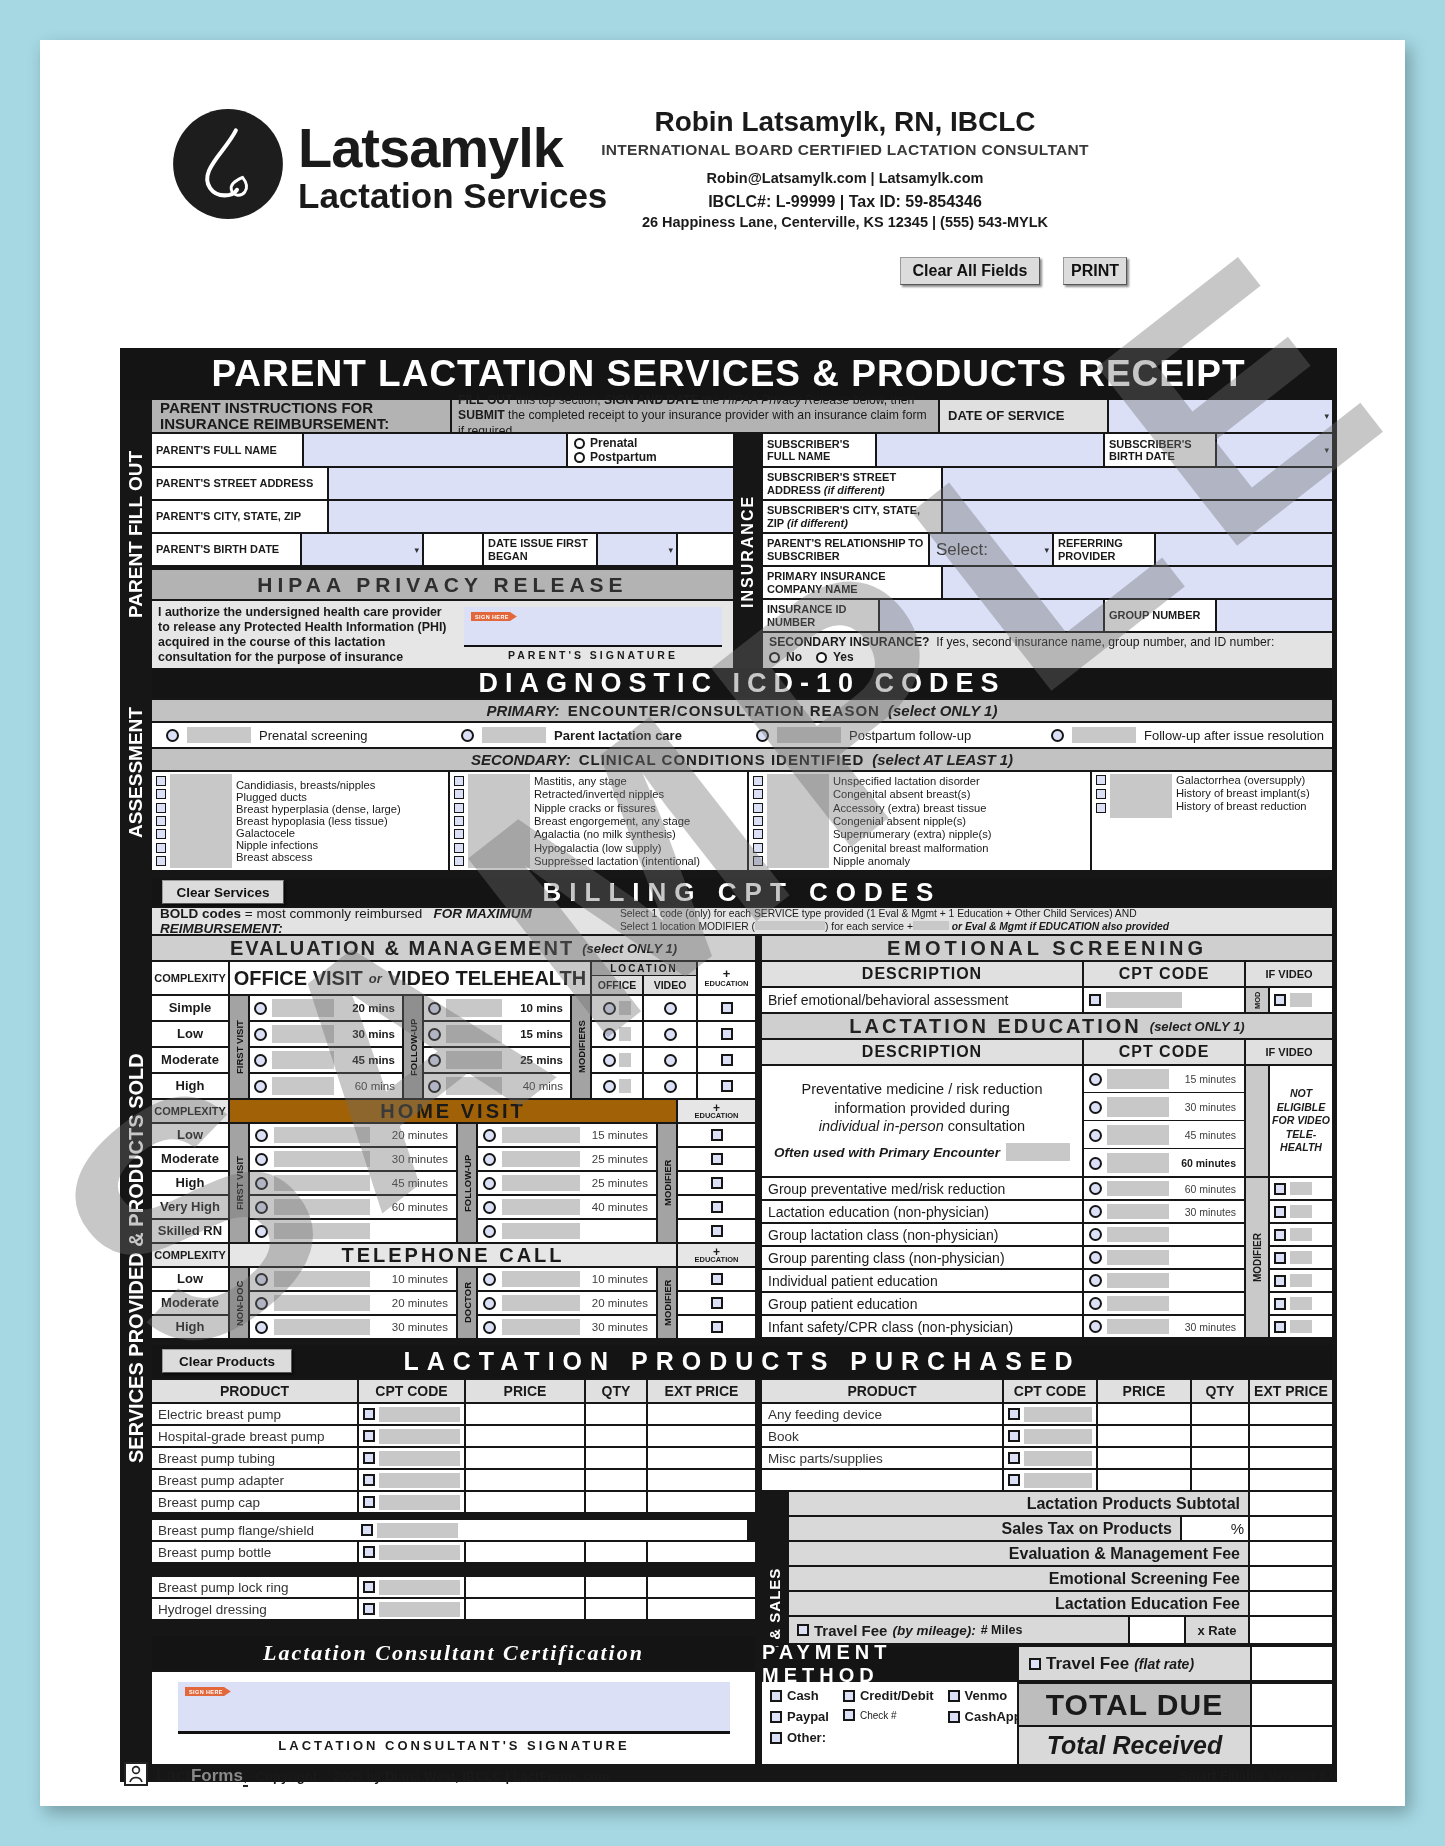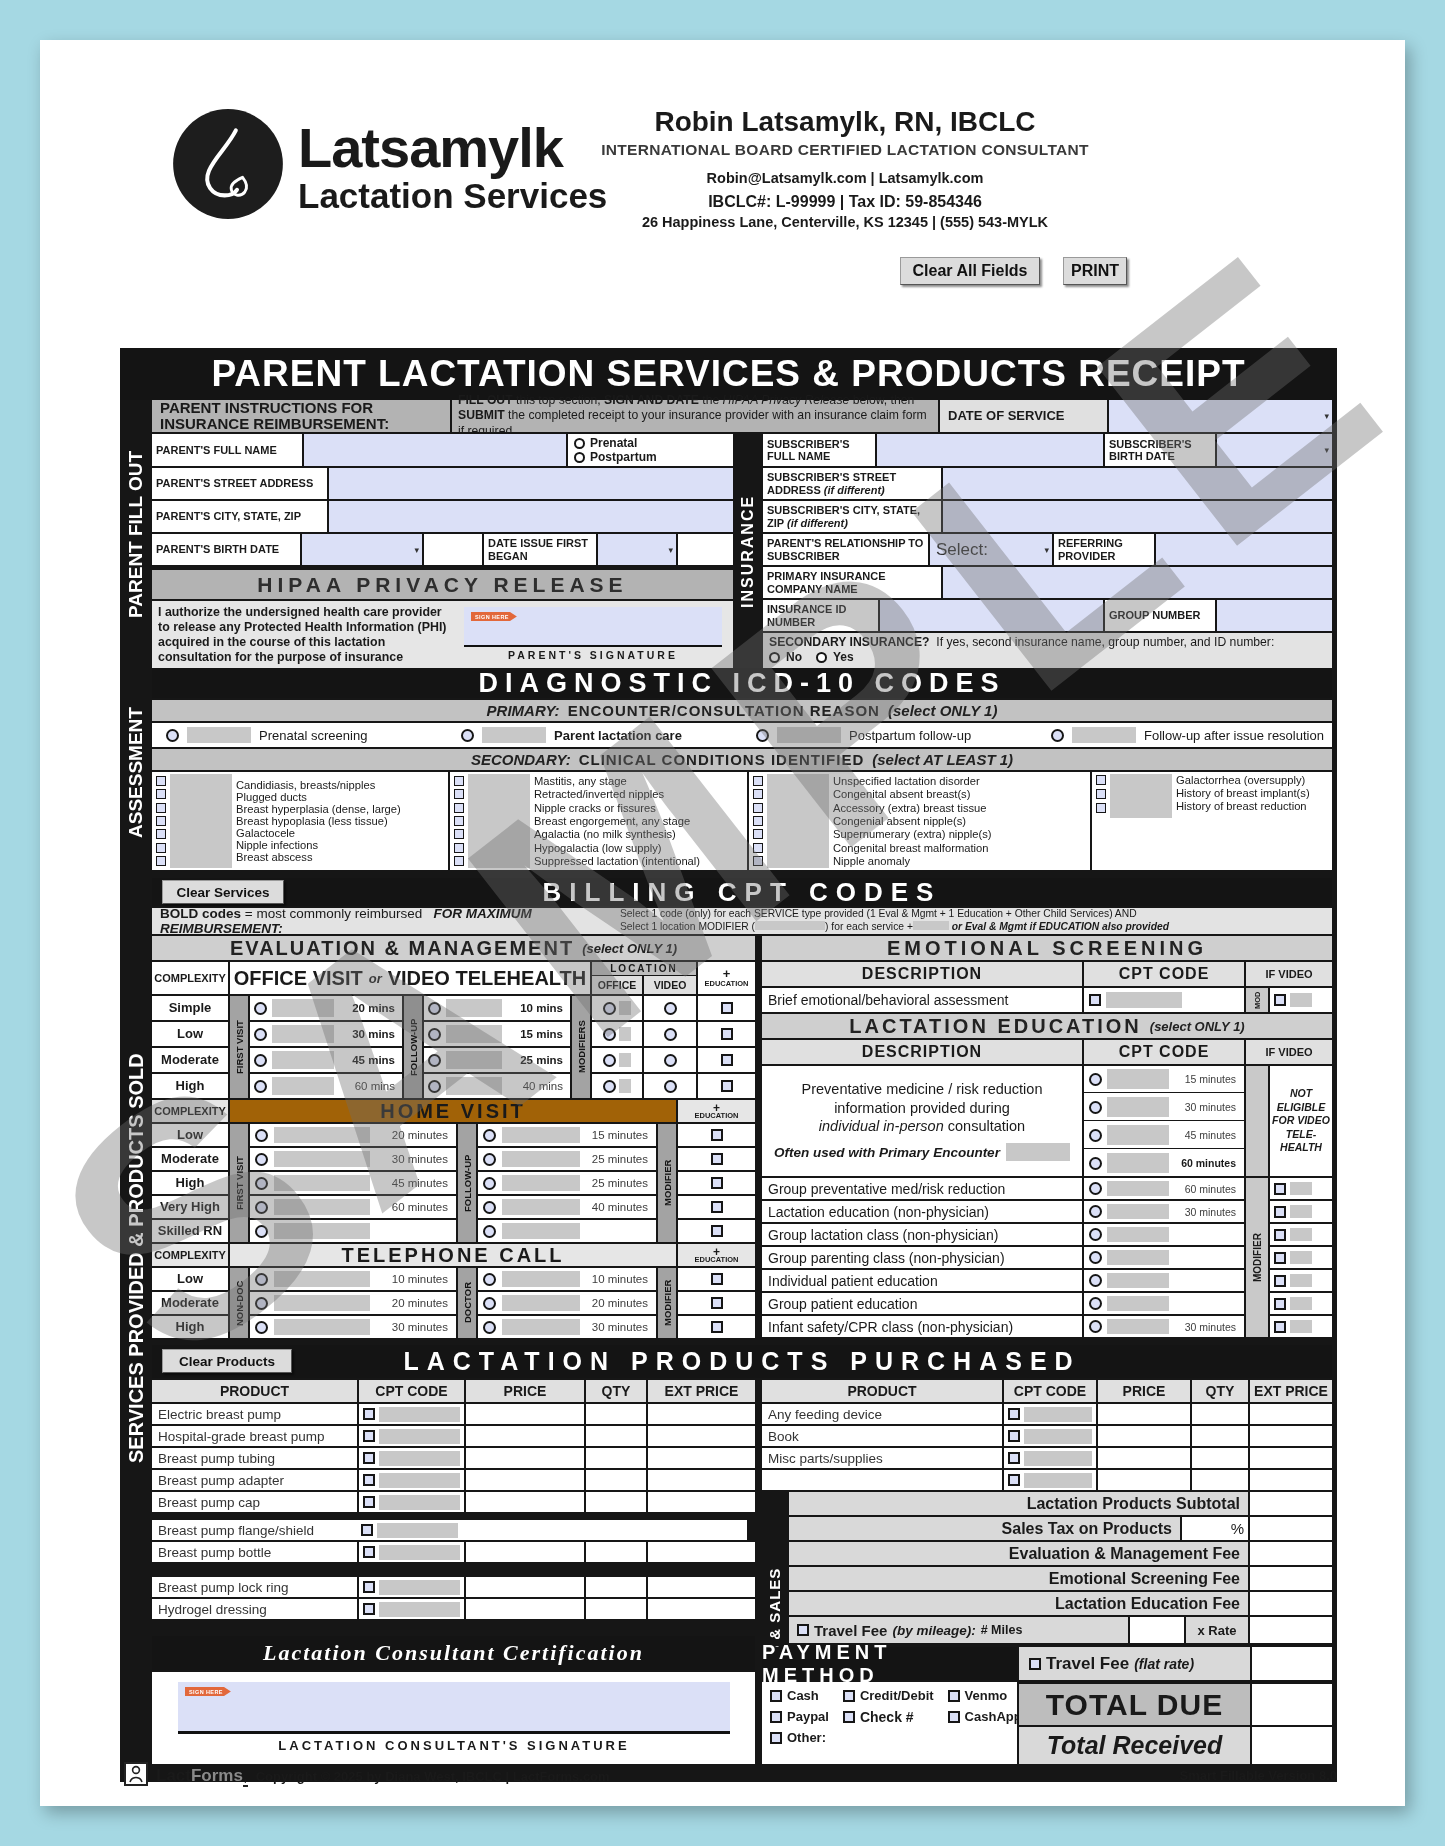--- a/index.html
+++ b/index.html
@@ -955,21 +955,21 @@
                 <span style="font-size:13px;font-weight:600">Other:</span>
               </div>
         </div>
         <div style="display:flex;flex-direction:column;gap:6px">
           <div class="c" style="gap:5px">
                 <span class="ck"></span>
                 <span style="font-size:13px;font-weight:600">Credit/Debit</span>
               </div>
           <div class="c" style="gap:5px">
                 <span class="ck"></span>
-                <span style="font-size:14px;font-weight:700">Check #</span>
+                <span style="font-size:10px;font-weight:400">Check #</span>
               </div>
         </div>
         <div style="display:flex;flex-direction:column;gap:6px">
           <div class="c" style="gap:5px">
                 <span class="ck"></span>
                 <span style="font-size:13px;font-weight:600">Venmo</span>
               </div>
           <div class="c" style="gap:5px">
                 <span class="ck"></span>
                 <span style="font-size:13px;font-weight:600">CashApp</span>

